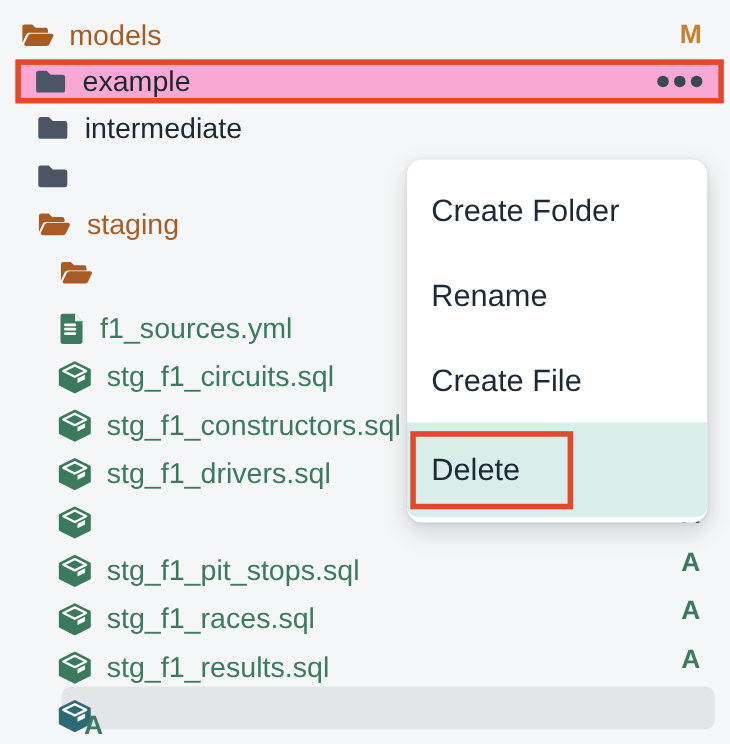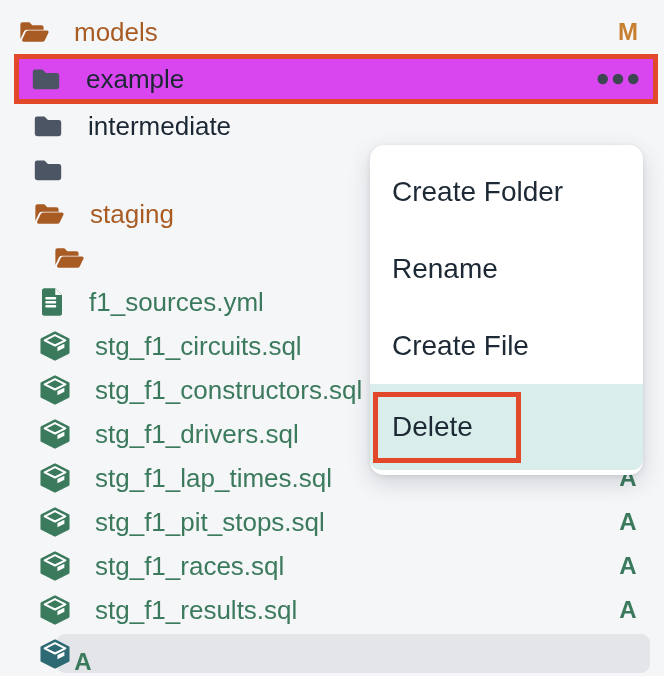--- a/index.html
+++ b/index.html
@@ -3,40 +3,40 @@
 <meta charset="utf-8">
 <style>
   * { margin:0; padding:0; box-sizing:border-box; }
   html,body { width:664px; height:676px; }
   body { font-family:"Liberation Sans", sans-serif; background:#f5f6f8; }
 
   .app { position:relative; width:664px; height:676px; background:#f5f6f8; overflow:hidden; }
 
   
   .tree { position:absolute; inset:0; padding-top:10px; display:flex; flex-direction:column; }
-  .row { position:relative; height:44px; display:flex; align-items:center; gap:24px;
+  .row { position:relative; height:44px; display:flex; align-items:center; gap:13px;
          font-size:26px; color:#1b2733; cursor:pointer; }
   .row .icon { flex:0 0 auto; display:flex; align-items:center; justify-content:center; }
   .row .label { white-space:nowrap; }
   .lvl0 { padding-left:18px; }
   .lvl1 { padding-left:32px; }
   .lvl2 { padding-left:52px; }
-  .lvl3 { padding-left:39px; }
+  .lvl3 { padding-left:52px;align-items:flex-end; }
   .c-orange { color:#a85c24; }
   .c-green  { color:#3b7a5c; }
   .c-teal   { color:#2e6a74; }
 
   .badge { position:absolute; right:24px; top:50%; transform:translateY(-50%);
            width:24px; text-align:center; font-weight:700; font-size:24px; }
   .badge.m { color:#c8802f; }
   .badge.a { color:#3b7a5c; }
 
   
-  .row.highlight-box { height:50px; margin:0 6px 0 14px; border:5px solid #e2492a;
-                       background:#d946ef; padding-left:11px; padding-right:14px; }
+  .row.highlight-box { height:40px; margin:0 6px 0 14px; border:5px solid #e2492a;
+                       background:#f9a8d4; padding-left:11px; padding-right:14px; }
   .row.highlight-box .badge-slot { margin-left:auto; display:flex; align-items:center; }
 
   
   .row.selected::before { content:""; position:absolute; left:56px; right:14px; top:2px; bottom:3px;
                           background:#e3e5e9; border-radius:9px; }
   .row.selected > * { position:relative; }
 
   
   .context-menu { position:absolute; left:370px; top:110px; width:273px; height:330px;
                   background:#ffffff; border-radius:14px; z-index:10;
@@ -168,21 +168,20 @@
     </div>
 
     <div class="row lvl3">
       <span class="icon">
         <svg width="32" height="30" viewBox="0 0 26 24">
           <path d="M13 1.2 23.8 6.6 V17.4 L13 22.8 2.2 17.4 V6.6 Z" fill="#3b7a5c" stroke="#3b7a5c" stroke-width="2" stroke-linejoin="round"></path>
           <path d="M4.6 7.4 13 3.2 21.4 7.4 13 11.6 Z" fill="#3b7a5c" stroke="#fff" stroke-width="1.7" stroke-linejoin="round"></path>
           <path d="M15 12.9 20.6 10.1 V13.4 L15 16.2 Z" fill="#fff"></path>
         </svg>
       </span>
-      <span class="label c-green">stg_f1_lap_times.sql</span>
       <span class="badge a">A</span>
     </div>
 
     <div class="row lvl3">
       <span class="icon">
         <svg width="32" height="30" viewBox="0 0 26 24">
           <path d="M13 1.2 23.8 6.6 V17.4 L13 22.8 2.2 17.4 V6.6 Z" fill="#3b7a5c" stroke="#3b7a5c" stroke-width="2" stroke-linejoin="round"></path>
           <path d="M4.6 7.4 13 3.2 21.4 7.4 13 11.6 Z" fill="#3b7a5c" stroke="#fff" stroke-width="1.7" stroke-linejoin="round"></path>
           <path d="M15 12.9 20.6 10.1 V13.4 L15 16.2 Z" fill="#fff"></path>
         </svg>

